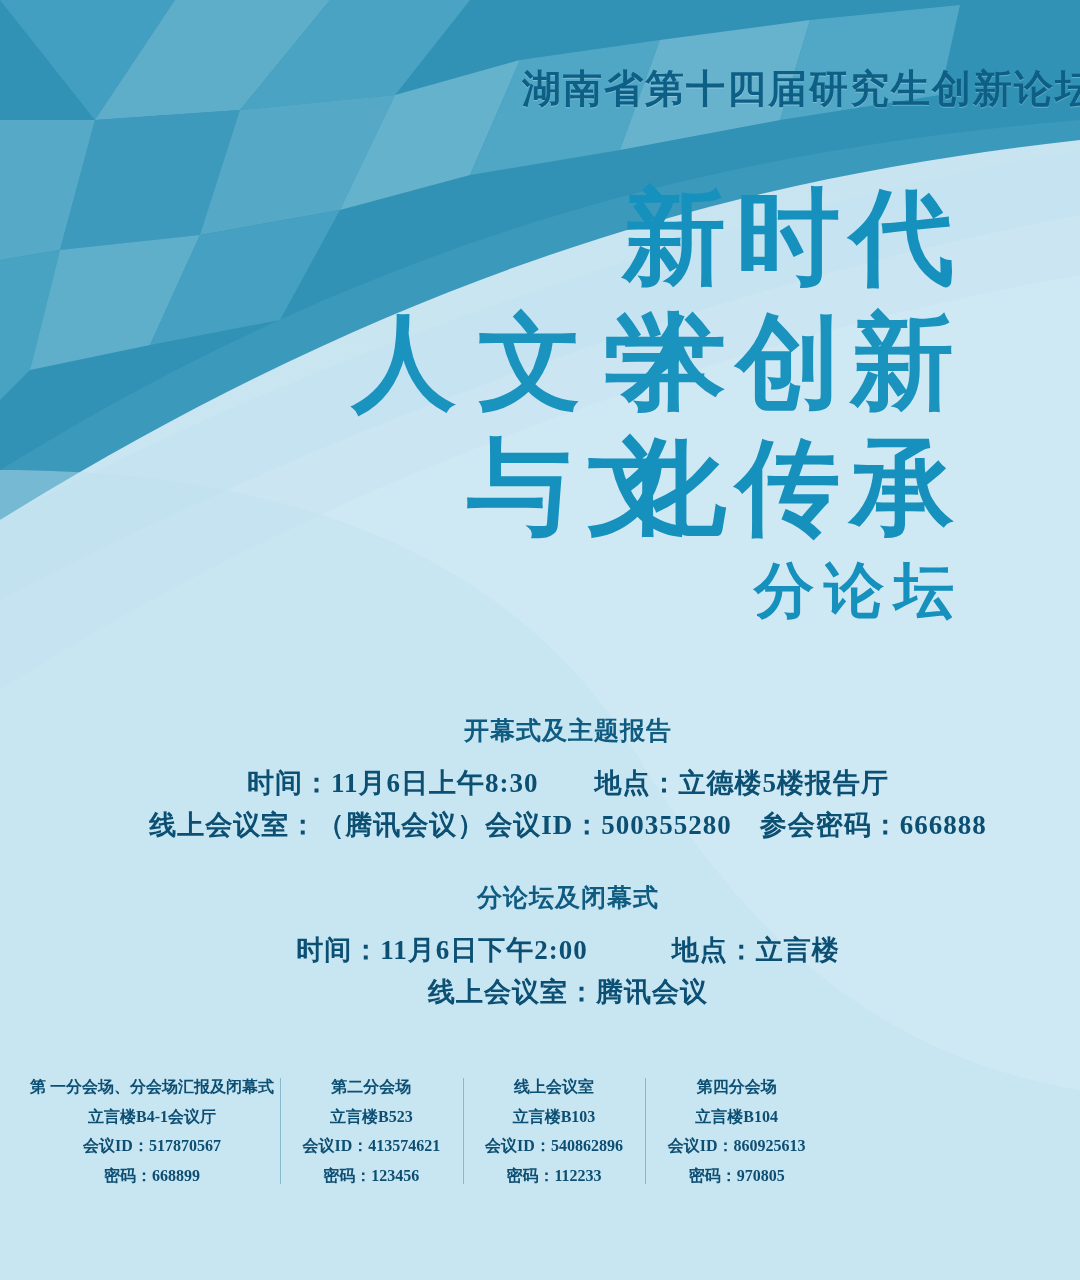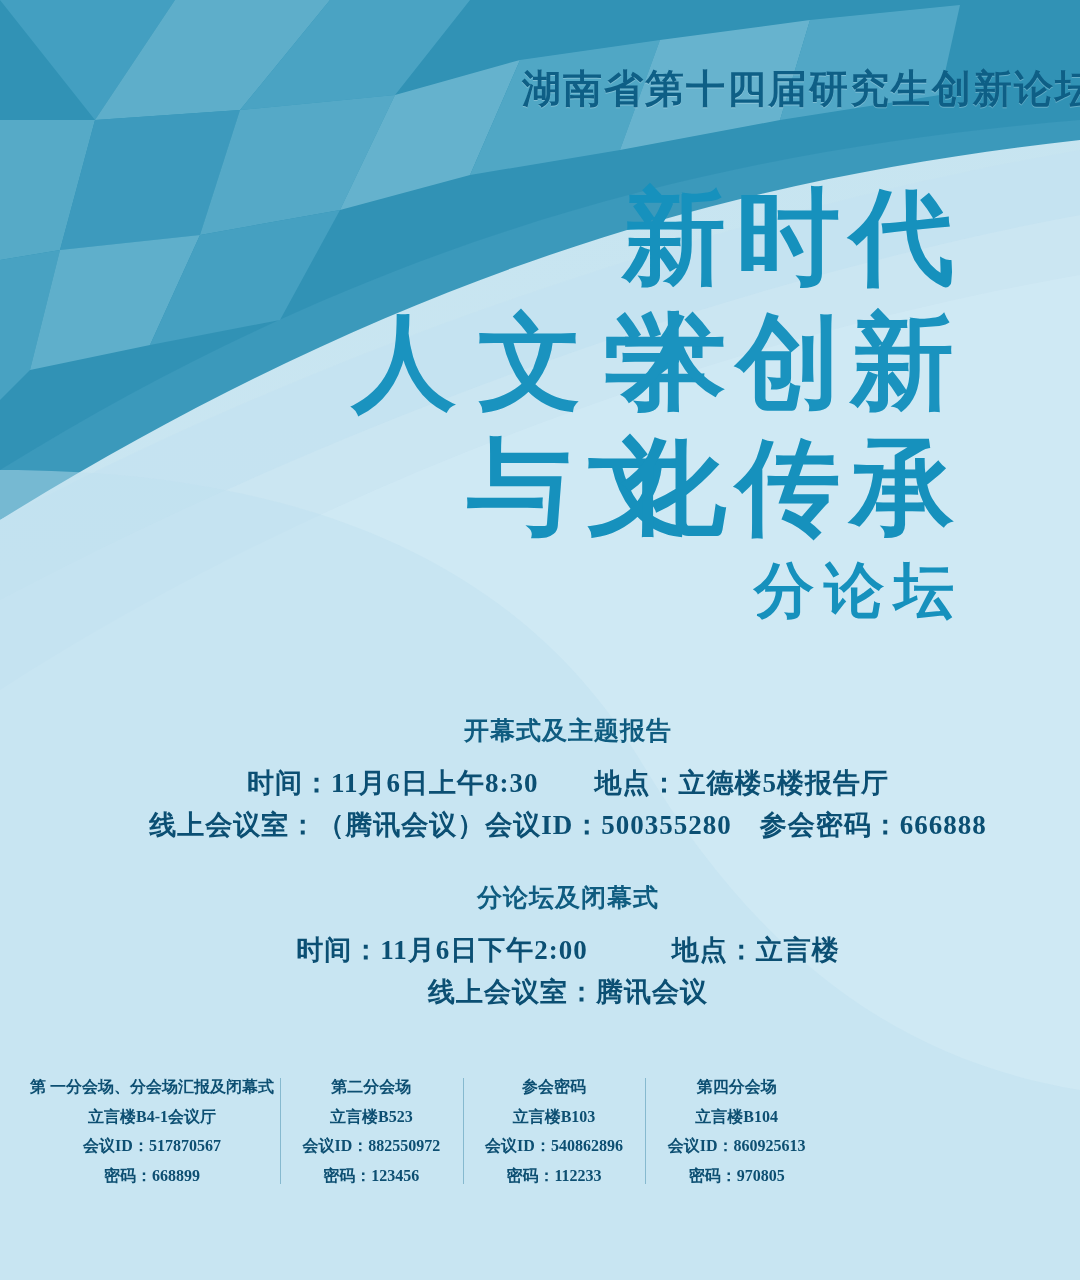--- a/index.html
+++ b/index.html
@@ -241,26 +241,26 @@
     <div class="venue">
       <div class="venue-name">第 一分会场、分会场汇报及闭幕式</div>
       <div class="venue-room">立言楼B4-1会议厅</div>
       <div class="venue-id">会议ID：517870567</div>
       <div class="venue-pw">密码：668899</div>
     </div>
 
     <div class="venue">
       <div class="venue-name">第二分会场</div>
       <div class="venue-room">立言楼B523</div>
-      <div class="venue-id">会议ID：882550972</div>
+      <div class="venue-id">会议ID：413574621</div>
       <div class="venue-pw">密码：123456</div>
     </div>
 
     <div class="venue">
-      <div class="venue-name">参会密码</div>
+      <div class="venue-name">线上会议室</div>
       <div class="venue-room">立言楼B103</div>
       <div class="venue-id">会议ID：540862896</div>
       <div class="venue-pw">密码：112233</div>
     </div>
 
     <div class="venue">
       <div class="venue-name">第四分会场</div>
       <div class="venue-room">立言楼B104</div>
       <div class="venue-id">会议ID：860925613</div>
       <div class="venue-pw">密码：970805</div>

